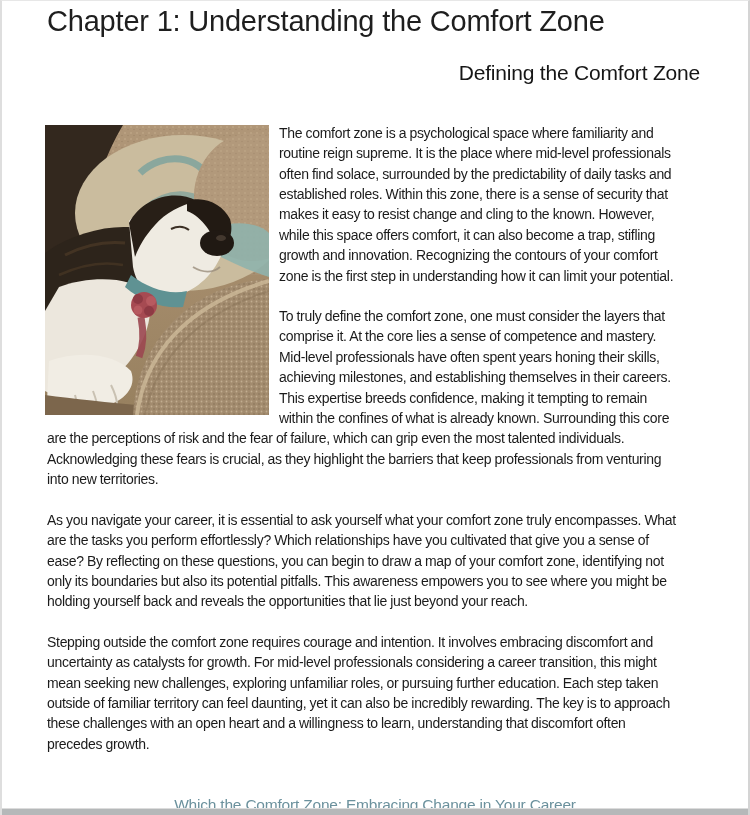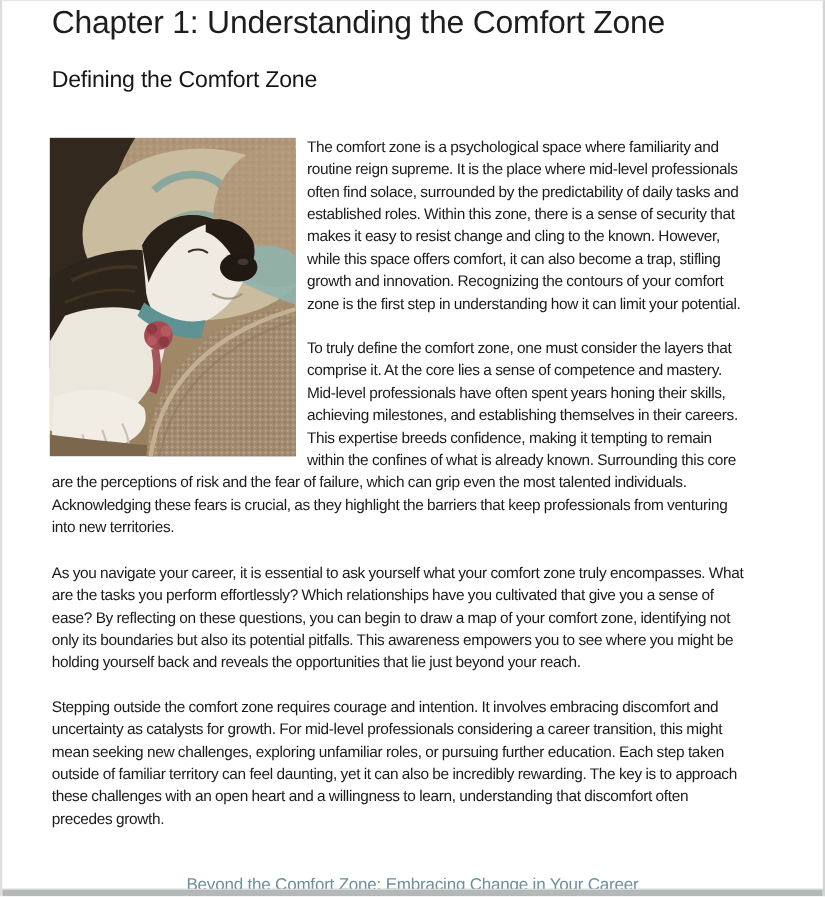--- a/index.html
+++ b/index.html
@@ -27,20 +27,21 @@
     letter-spacing: -0.2px;
     color: #1e1e1e;
   }
   h2.section-heading {
     margin: 20px 0 0 0;
     font-size: 21px;
     font-weight: 400;
     line-height: 27px;
     letter-spacing: -0.2px;
     color: #161616;
+    text-align: right;
   }
   .article {
     margin-top: 37px;
     font-size: 14px;
     line-height: 20.4px;
     letter-spacing: -0.3px;
     word-spacing: -0.3px;
     color: #1b1b1b;
   }
   .article p { margin: 0 16px 20px 0; }
@@ -153,15 +154,15 @@
           <circle cx="93" cy="185" r="4.5" fill="#b75a60"></circle>
         </svg>
       </div>
       <p>The comfort zone is a psychological space where familiarity and routine reign supreme. It is the place where mid-level professionals often find solace, surrounded by the predictability of daily tasks and established roles. Within this zone, there is a sense of security that makes it easy to resist change and cling to the known. However, while this space offers comfort, it can also become a trap, stifling growth and innovation. Recognizing the contours of your comfort zone is the first step in understanding how it can limit your potential.</p>
       <p>To truly define the comfort zone, one must consider the layers that comprise it. At the core lies a sense of competence and mastery. Mid-level professionals have often spent years honing their skills, achieving milestones, and establishing themselves in their careers. This expertise breeds confidence, making it tempting to remain within the confines of what is already known. Surrounding this core are the perceptions of risk and the fear of failure, which can grip even the most talented individuals. Acknowledging these fears is crucial, as they highlight the barriers that keep professionals from venturing into new territories.</p>
       <p>As you navigate your career, it is essential to ask yourself what your comfort zone truly encompasses. What are the tasks you perform effortlessly? Which relationships have you cultivated that give you a sense of ease? By reflecting on these questions, you can begin to draw a map of your comfort zone, identifying not only its boundaries but also its potential pitfalls. This awareness empowers you to see where you might be holding yourself back and reveals the opportunities that lie just beyond your reach.</p>
       <p>Stepping outside the comfort zone requires courage and intention. It involves embracing discomfort and uncertainty as catalysts for growth. For mid-level professionals considering a career transition, this might mean seeking new challenges, exploring unfamiliar roles, or pursuing further education. Each step taken outside of familiar territory can feel daunting, yet it can also be incredibly rewarding. The key is to approach these challenges with an open heart and a willingness to learn, understanding that discomfort often precedes growth.</p>
     </div>
   </div>
 
-  <div class="footer-link">Beyond the Comfort Zone: Embracing Change in Your Career</div>
+  <div class="footer-link">Which the Comfort Zone: Embracing Change in Your Career</div>
   <div class="hscrollbar"></div>
 </div>
 
 </body></html>

